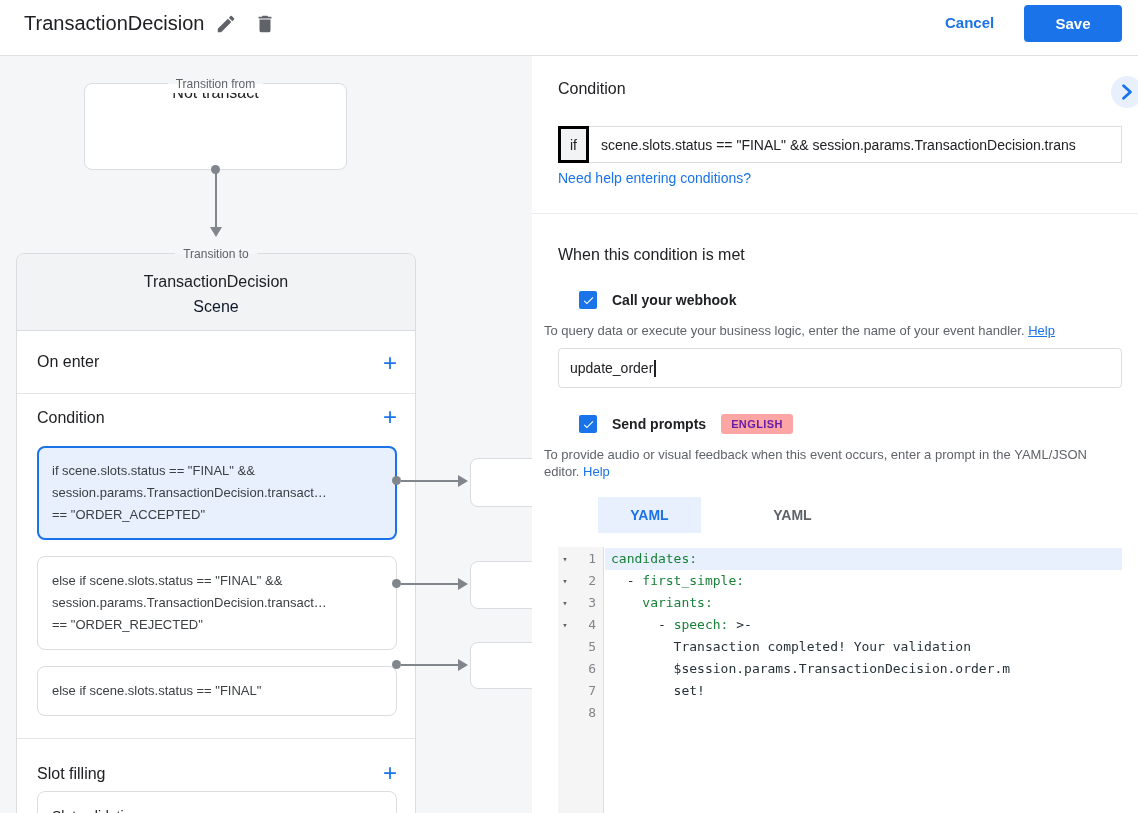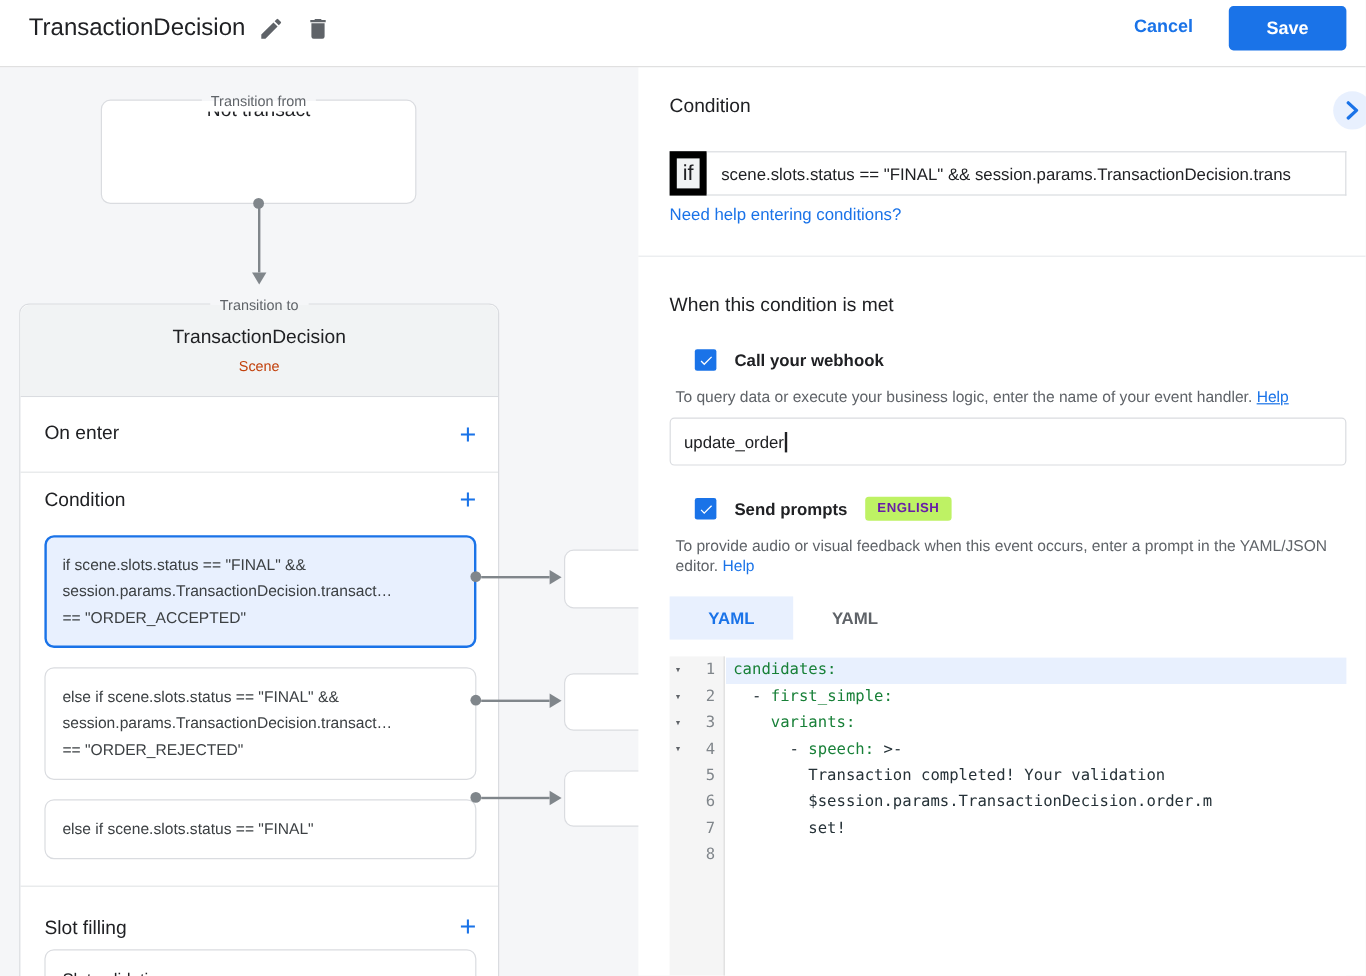--- a/index.html
+++ b/index.html
@@ -29,21 +29,21 @@
   .lg-from { background:linear-gradient(to bottom,#f5f6f8 50%,#ffffff 50%); }
   .lg-to   { background:linear-gradient(to bottom,#f5f6f8 50%,#f1f3f4 50%); }
 
   .trans-from { left:84px; top:27px; width:263px; height:87px;
                 display:flex; align-items:flex-start; justify-content:center; font-size:16px; }
 
   .trans-to { left:16px; top:197px; width:400px; height:620px; }
   .scene-head { height:77px; background:#f1f3f4; border-bottom:1px solid #dadce0;
                 border-radius:8px 8px 0 0; text-align:center; padding-top:19px; }
   .scene-name { font-size:16px; color:#202124; }
-  .scene-type { font-size:12px; color:#c2410c; margin-top:7px; }
+  .scene-type { font-size:16px; color:#0f172a; margin-top:7px; }
 
   .sec-row { position:relative; border-bottom:1px solid #e4e6e8; }
   .sec-label { font-size:16px; color:#202124; }
   .plus { position:absolute; right:18px; font-size:24px; font-weight:300; color:#1a73e8;
           line-height:20px; cursor:pointer; }
   .row-onenter { height:63px; }
   .row-onenter .sec-label { position:absolute; left:20px; top:22px; }
   .row-onenter .plus { top:22px; }
 
   .sec-cond { padding:15px 0 22px 0; border-bottom:1px solid #e4e6e8; position:relative; }
@@ -78,57 +78,57 @@
 
   
   .panel { position:absolute; left:532px; top:56px; width:606px; height:757px;
            background:#fff; z-index:3; }
   .panel-title { position:absolute; left:26px; top:24px; font-size:16px; color:#202124; }
   .chev-btn { position:absolute; left:579px; top:20px; width:32px; height:32px;
               border-radius:50%; background:#e8f0fe; border:none; cursor:pointer; }
   .chev-btn svg { position:absolute; left:9px; top:8px; }
 
   .if-row { position:absolute; left:26px; top:70px; width:564px; height:37px; display:flex; }
-  .if-prefix { width:31px; background:#f1f3f4; border:6px solid #000000;
+  .if-prefix { width:31px; background:#f1f3f4; border:3px solid #000000;
                display:flex; align-items:center; justify-content:center;
-               font-size:18px; color:#202124; }
+               font-size:14px; color:#202124; }
   .if-input { flex:1; border:1px solid #dadce0; border-left:none; background:#fff;
               font-size:14px; color:#202124; display:flex; align-items:center;
               padding-left:12px; white-space:nowrap; overflow:hidden; }
   .link { color:#1a73e8; font-size:13px; cursor:pointer; text-decoration:none; }
   .help-cond { position:absolute; left:26px; top:114px; font-size:14px; }
   .panel-divider { position:absolute; left:0; top:157px; width:606px; height:1px; background:#e8eaed; }
 
   .when-title { position:absolute; left:26px; top:190px; font-size:16px; color:#202124; }
 
   .check-row { position:absolute; left:27px; display:flex; align-items:center; gap:15px;padding-left:20px; }
   .checkbox { width:18px; height:18px; background:#1a73e8; border-radius:2px;
               display:flex; align-items:center; justify-content:center; cursor:pointer; flex:none; }
   .check-label { font-size:14px; font-weight:bold; color:#202124; }
   .row-webhook { top:235px; }
   .row-prompts { top:358px; }
 
-  .helper { position:absolute; left:31px; width:556px; font-size:13px; color:#5f6368; line-height:17px; }
+  .helper { position:absolute; left:12px; width:556px; font-size:13px; color:#5f6368; line-height:17px; }
   .helper-webhook { top:266px; }
   .helper-prompts { top:390px; }
   .helper .link { font-size:13px; }
   .u { text-decoration:underline; }
 
   .webhook-input { position:absolute; left:26px; top:292px; width:564px; height:40px;
                    border:1px solid #dadce0; border-radius:4px; background:#fff;
                    display:flex; align-items:center; padding-left:11px;
                    font-size:14px; color:#202124; cursor:text; }
   .caret { display:inline-block; width:1.5px; height:17px; background:#202124; margin-left:1px; }
 
-  .badge { background:#bef264; color:#681da8; font-size:11px; font-weight:bold;
+  .badge { background:#fca5a5; color:#681da8; font-size:11px; font-weight:bold;
            letter-spacing:0.4px; padding:4px 10px; border-radius:3px; }
 
   .tabs { position:absolute; left:26px; top:441px; display:flex; }
   .tab { width:103px; height:36px; display:flex; align-items:center; justify-content:center;
-         font-size:14px; font-weight:bold; color:#5f6368; cursor:pointer; }
+         font-size:14px; font-weight:bold; color:#5f6368; cursor:pointer;margin-left:40px; }
   .tab.active { background:#e8f0fe; color:#1a73e8; }
 
   
   .editor { position:absolute; left:26px; top:491px; width:564px; height:266px;
             background:#fff; font-family:"DejaVu Sans Mono", monospace; font-size:13px; }
   .gutter-bg { position:absolute; left:0; top:0; width:46px; height:266px;
                background:#f5f5f5; border-right:1px solid #ddd; }
   .ed-row { position:relative; display:flex; height:22px; line-height:22px; }
   .ed-gut { width:47px; flex:none; display:flex; align-items:center; }
   .fold { width:14px; flex:none; font-size:9px; color:#5f6368; text-align:center; cursor:pointer; }

